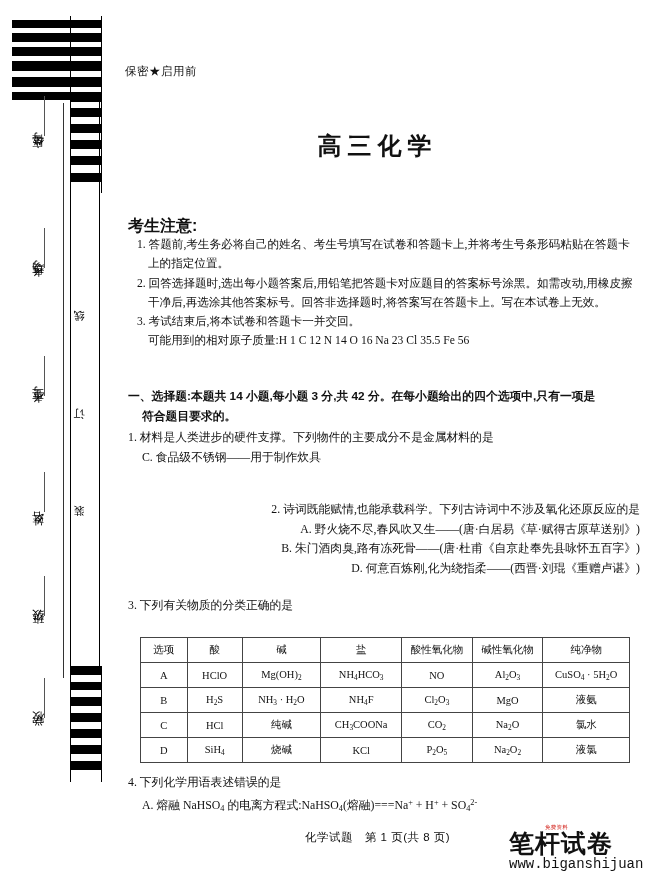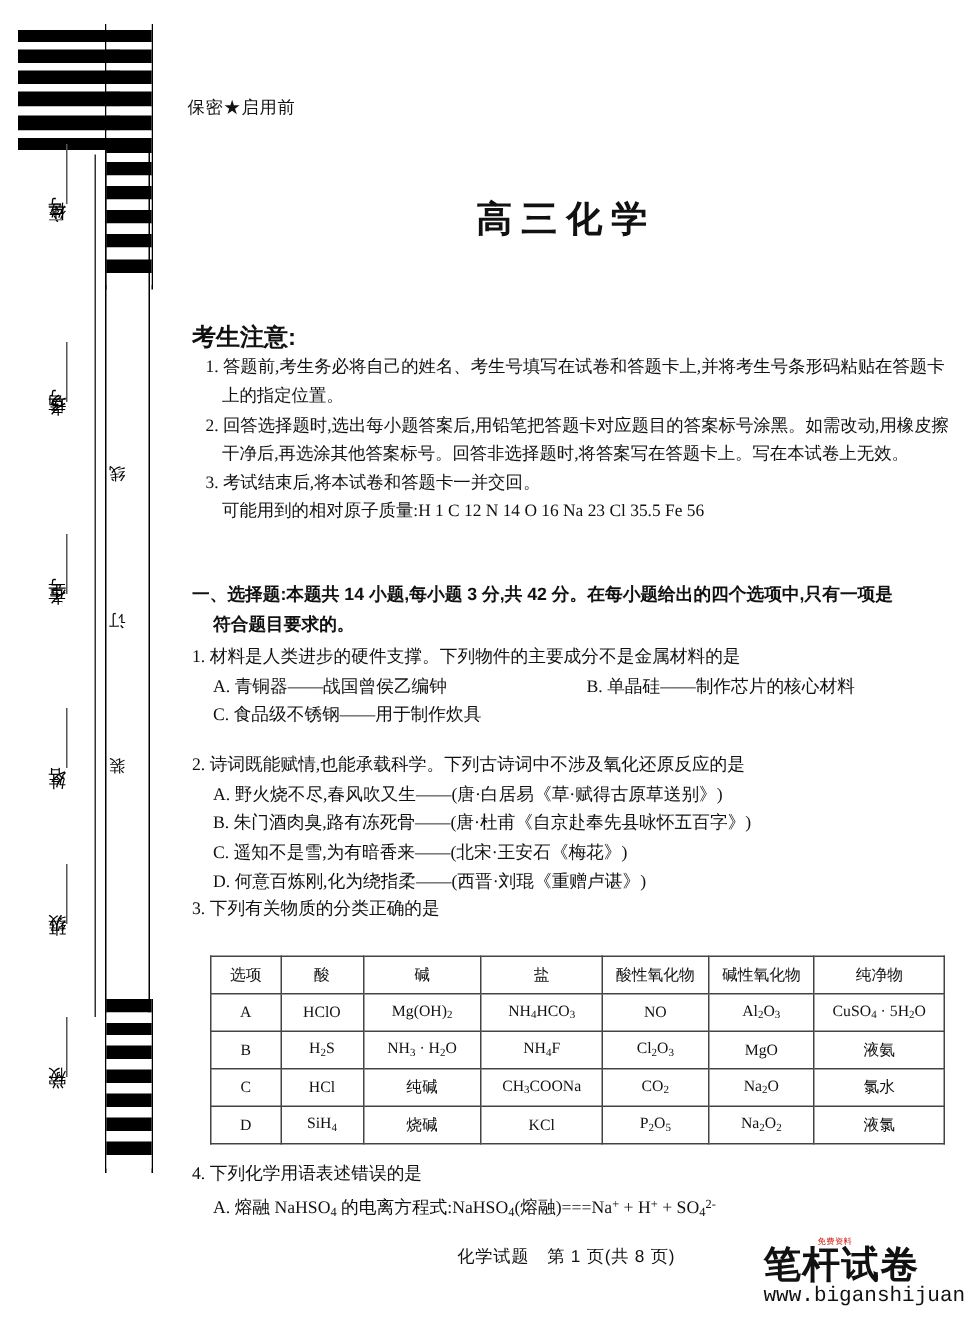--- a/index.html
+++ b/index.html
@@ -164,21 +164,21 @@
   .q-stem { }
   .opt-row {
     display: flex;
     padding-left: 14px;
   }
   .opt-row > div { }
   .opt-half { width: 254px; }
   .opt-full { width: 500px; }
 
   #q1 { top: 428px; }
-  #q2 { top: 500px; }
+  #q2 { top: 500px; text-align: right; }
   #q3 { top: 596px; }
   #q4 { top: 773px; }
 
   
   #class-table {
     position: absolute;
     left: 30px; top: 637px;
     width: 490px;
     border-collapse: collapse;
     font-size: 10.5px;
@@ -344,38 +344,31 @@
   </div>
 
   <div id="section-one">
     <div>一、选择题:本题共 14 小题,每小题 3 分,共 42 分。在每小题给出的四个选项中,只有一项是</div>
     <div class="cont">符合题目要求的。</div>
   </div>
 
   <div class="question" id="q1">
     <div class="q-stem">1. 材料是人类进步的硬件支撑。下列物件的主要成分不是金属材料的是</div>
     <div class="opt-row">
-      <div class="opt-half">A. 青铜器——战国曾侯乙编钟</div>
-      <div class="opt-half">B. 单晶硅——制作芯片的核心材料</div>
-    </div>
-    <div class="opt-row">
       <div class="opt-half">C. 食品级不锈钢——用于制作炊具</div>
     </div>
   </div>
 
   <div class="question" id="q2">
     <div class="q-stem">2. 诗词既能赋情,也能承载科学。下列古诗词中不涉及氧化还原反应的是</div>
     <div class="opt-row">
       <div class="opt-full">A. 野火烧不尽,春风吹又生——(唐·白居易《草·赋得古原草送别》)</div>
     </div>
     <div class="opt-row">
       <div class="opt-full">B. 朱门酒肉臭,路有冻死骨——(唐·杜甫《自京赴奉先县咏怀五百字》)</div>
-    </div>
-    <div class="opt-row">
-      <div class="opt-full">C. 遥知不是雪,为有暗香来——(北宋·王安石《梅花》)</div>
     </div>
     <div class="opt-row">
       <div class="opt-full">D. 何意百炼刚,化为绕指柔——(西晋·刘琨《重赠卢谌》)</div>
     </div>
   </div>
 
   <div class="question" id="q3">
     <div class="q-stem">3. 下列有关物质的分类正确的是</div>
   </div>
 

